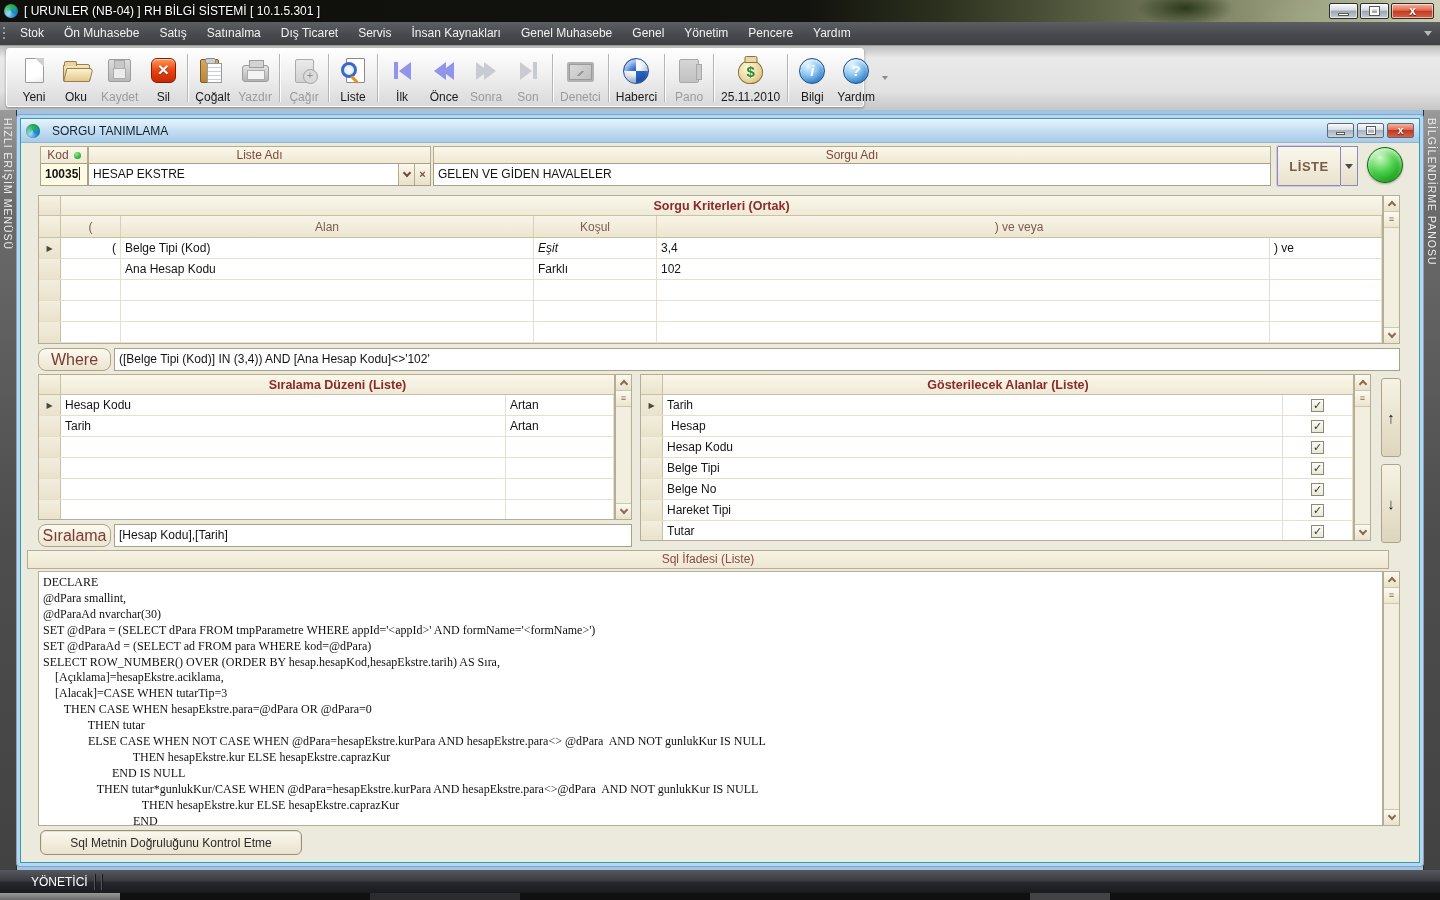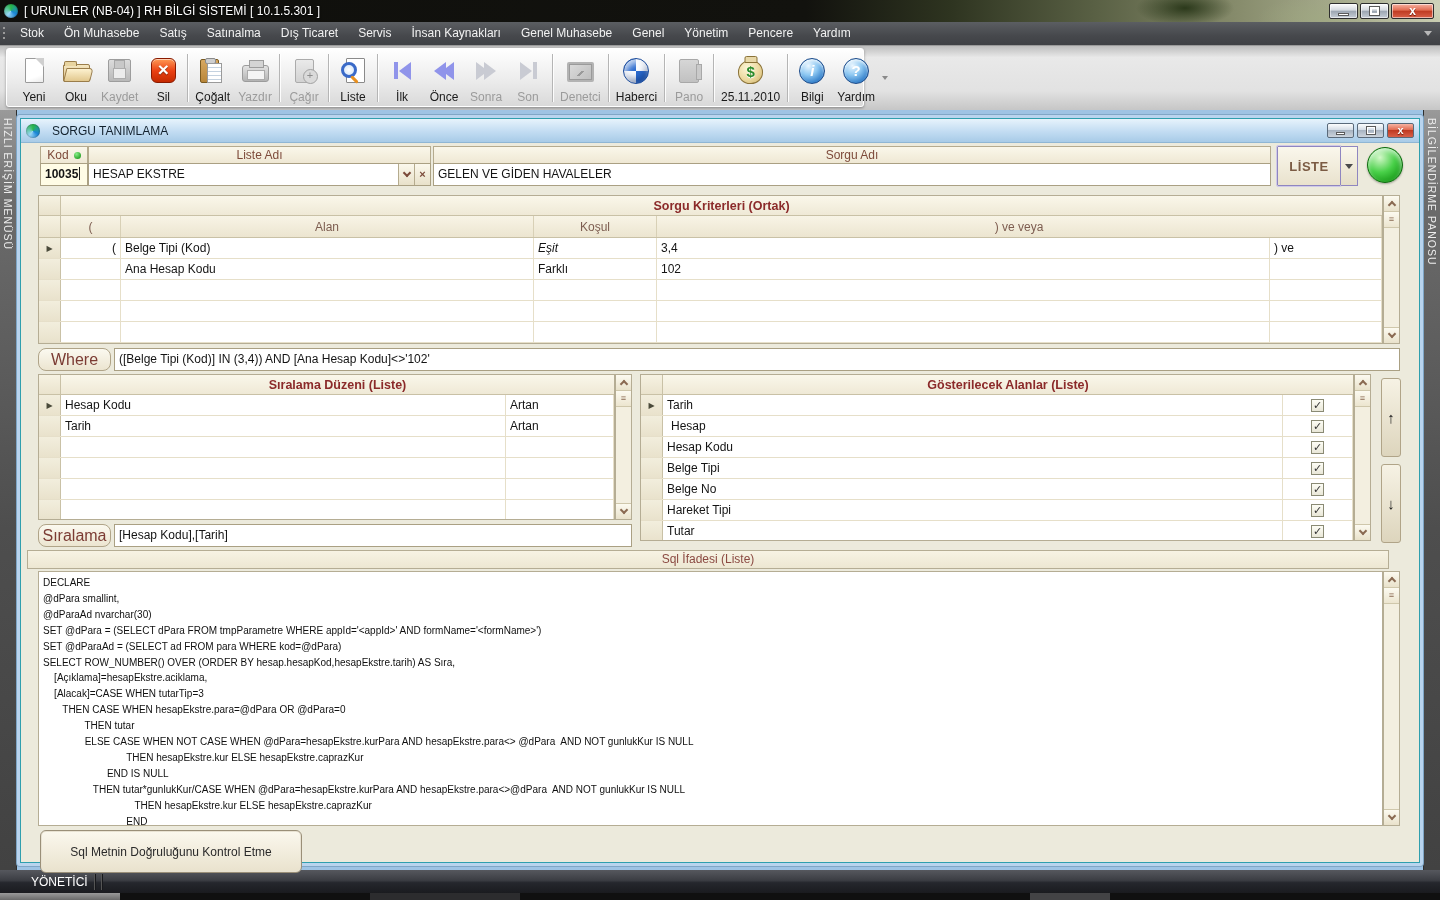--- a/index.html
+++ b/index.html
@@ -148,21 +148,21 @@
   .sbtn { height:16px; flex:none; border-bottom:1px solid #cfc7ab; background:linear-gradient(#fcfaf0,#e9e2cb); display:flex; align-items:center; justify-content:center; }
   .sbtn.down { border-bottom:none; border-top:1px solid #cfc7ab; }
   .sthumb { height:16px; flex:none; border-bottom:1px solid #cfc7ab; background:linear-gradient(#fcfaf0,#ece5cf); display:flex; align-items:center; justify-content:center; color:#8a6a52; font-size:9px; line-height:9px; }
   .strack { flex:1; }
   .chev { width:6px; height:6px; border-left:2px solid #8a6a52; border-bottom:2px solid #8a6a52; }
   .chev.up { transform:rotate(135deg); margin-top:3px; }
   .chev.down { transform:rotate(-45deg); margin-bottom:3px; }
 
   .tag-btn { position:absolute; background:linear-gradient(#fbf9f0,#ece5d0); border:1px solid #b0a488; border-radius:8px; color:#7b3b33; display:flex; align-items:center; justify-content:center; font-size:16px; }
   .secheader { position:absolute; background:linear-gradient(#f7f3e4,#ede7d2); border:1px solid #b5ad94; text-align:center; color:#8b4a42; font-size:12px; line-height:17px; }
-  .sqlarea { position:absolute; background:#fff; border:1px solid #b5ad94; white-space:pre; font-size:10px; line-height:15.9px; padding:3px 0 0 4px; overflow:hidden; color:#101010; }
+  .sqlarea { position:absolute; background:#fff; border:1px solid #b5ad94; white-space:pre; font-size:12px; line-height:15.9px; padding:3px 0 0 4px; overflow:hidden; color:#101010;font-family:Liberation Serif, serif; }
   .movebtn { position:absolute; width:20px; border:1px solid #b0a488; border-radius:3px; background:linear-gradient(#f6f2e4,#ddd5bd); display:flex; align-items:center; justify-content:center; font-size:15px; font-weight:bold; color:#1a1a1a; }
   .checkbtn { position:absolute; border:1px solid #9a8f78; box-shadow:inset 0 0 0 1px #e8e2d2; border-radius:6px; background:linear-gradient(#fbf8ee,#e9e2cd); color:#2a2a2a; font-size:12px; display:flex; align-items:center; justify-content:center; }
 
   
   .statusbar { height:23px; background:linear-gradient(#56585e,#3b3d43 45%,#25272d 55%,#1a1b1f); display:flex; align-items:center; color:#fff; font-size:12px; padding-left:10px; }
   .person { position:relative; width:14px; height:15px; margin-right:7px; }
   .person .head { width:7px; height:7px; border-radius:50%; background:radial-gradient(circle at 35% 30%,#ffd08a,#e88820); margin:0 auto; }
   .person .pbody { width:13px; height:7px; margin:1px auto 0; border-radius:6px 6px 2px 2px; background:linear-gradient(#dde4ee,#5a7aa8); }
   .ssep { width:1px; height:16px; background:#555; box-shadow:1px 0 0 #17181c; margin-left:6px; }
   .taskstrip { height:7px; background:#101010; position:relative; }
@@ -611,21 +611,21 @@
               <div class="sbtn">
                 <div class="chev up"></div>
               </div>
               <div class="sthumb">≡</div>
               <div class="strack"></div>
               <div class="sbtn down">
                 <div class="chev down"></div>
               </div>
             </div>
 
-          <div class="checkbtn" style="left:19px;top:687px;width:262px;height:43px">Sql Metnin Doğruluğunu Kontrol Etme</div>
+          <div class="checkbtn" style="left:19px;top:687px;width:262px;height:25px">Sql Metnin Doğruluğunu Kontrol Etme</div>
 
         </div>
       </div>
     </div>
   </div>
 
   <div class="statusbar">
     <span class="person"><span class="head"></span><span class="pbody"></span></span>
     <span>YÖNETİCİ</span>
     <span class="ssep"></span>

